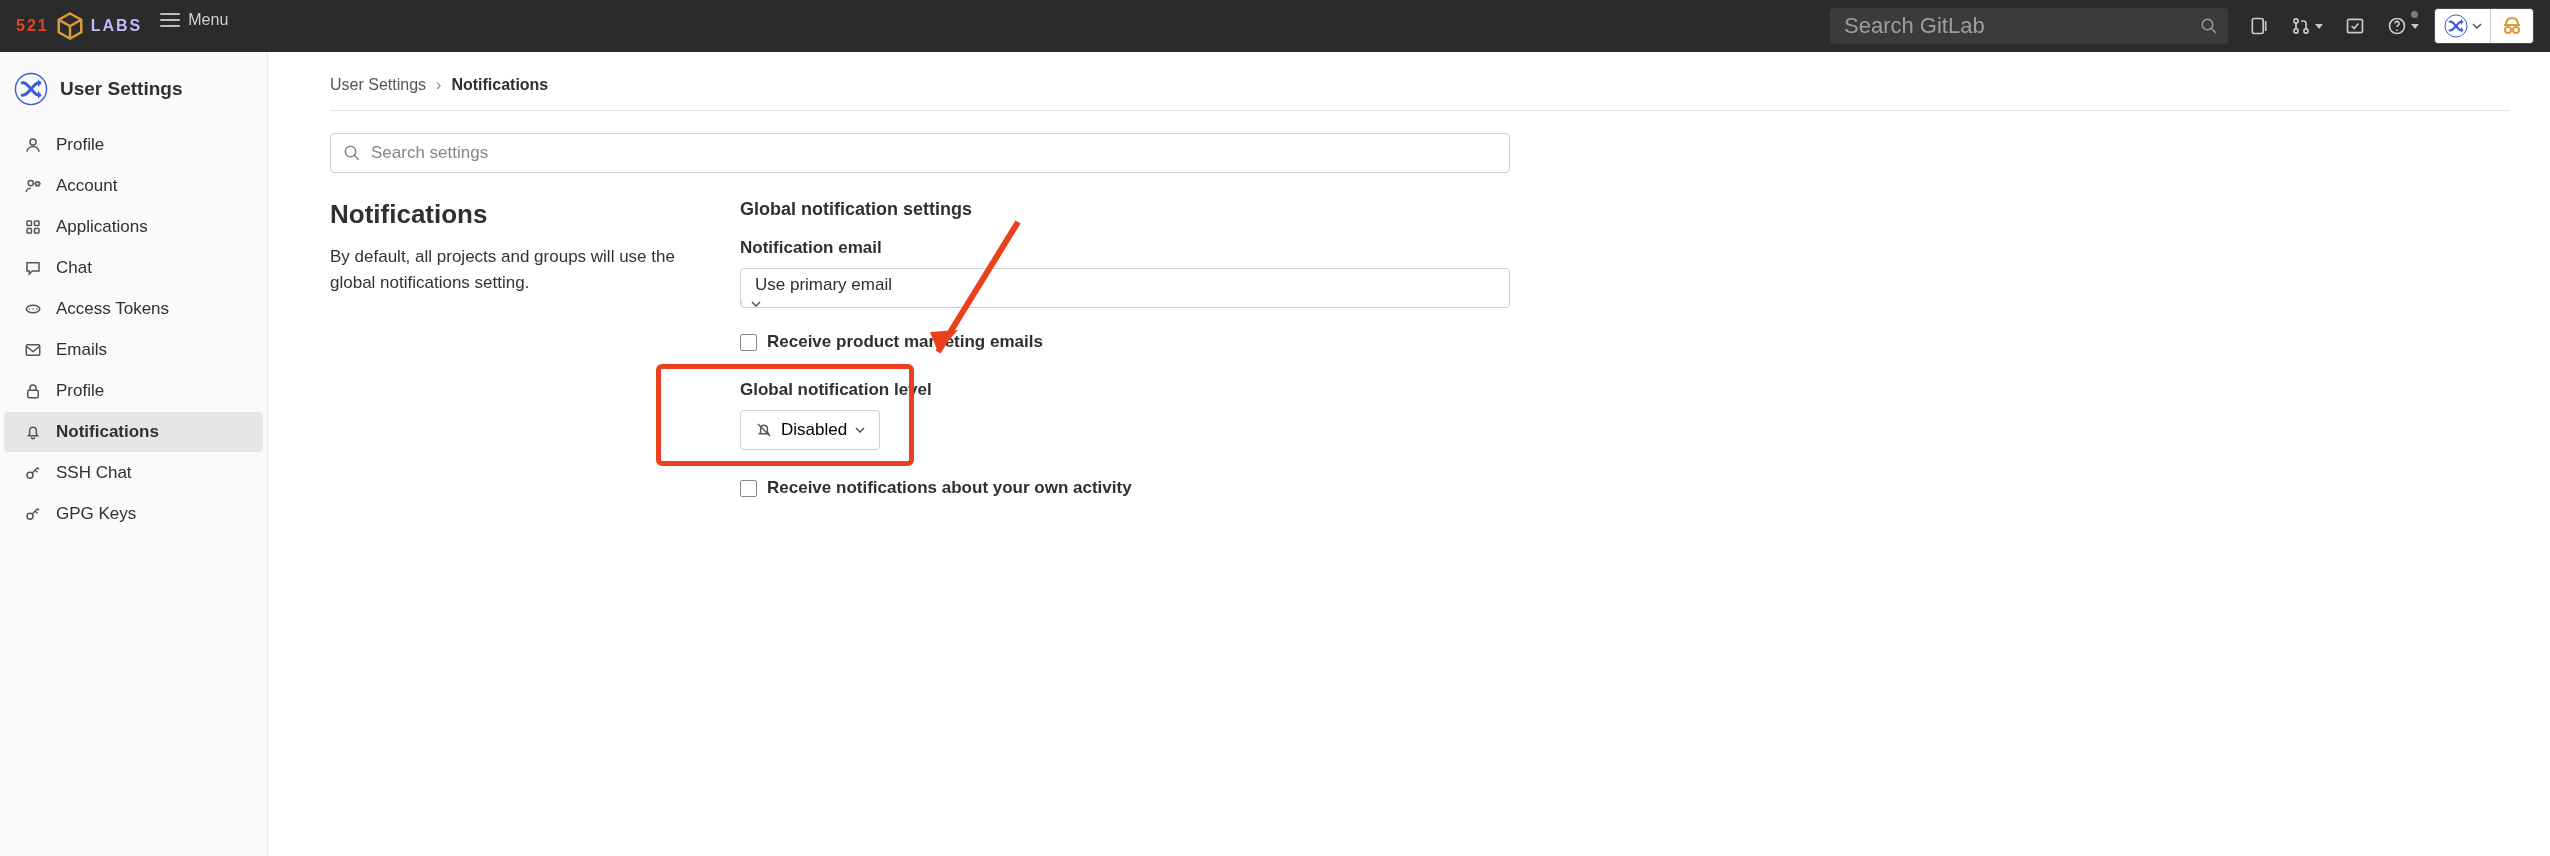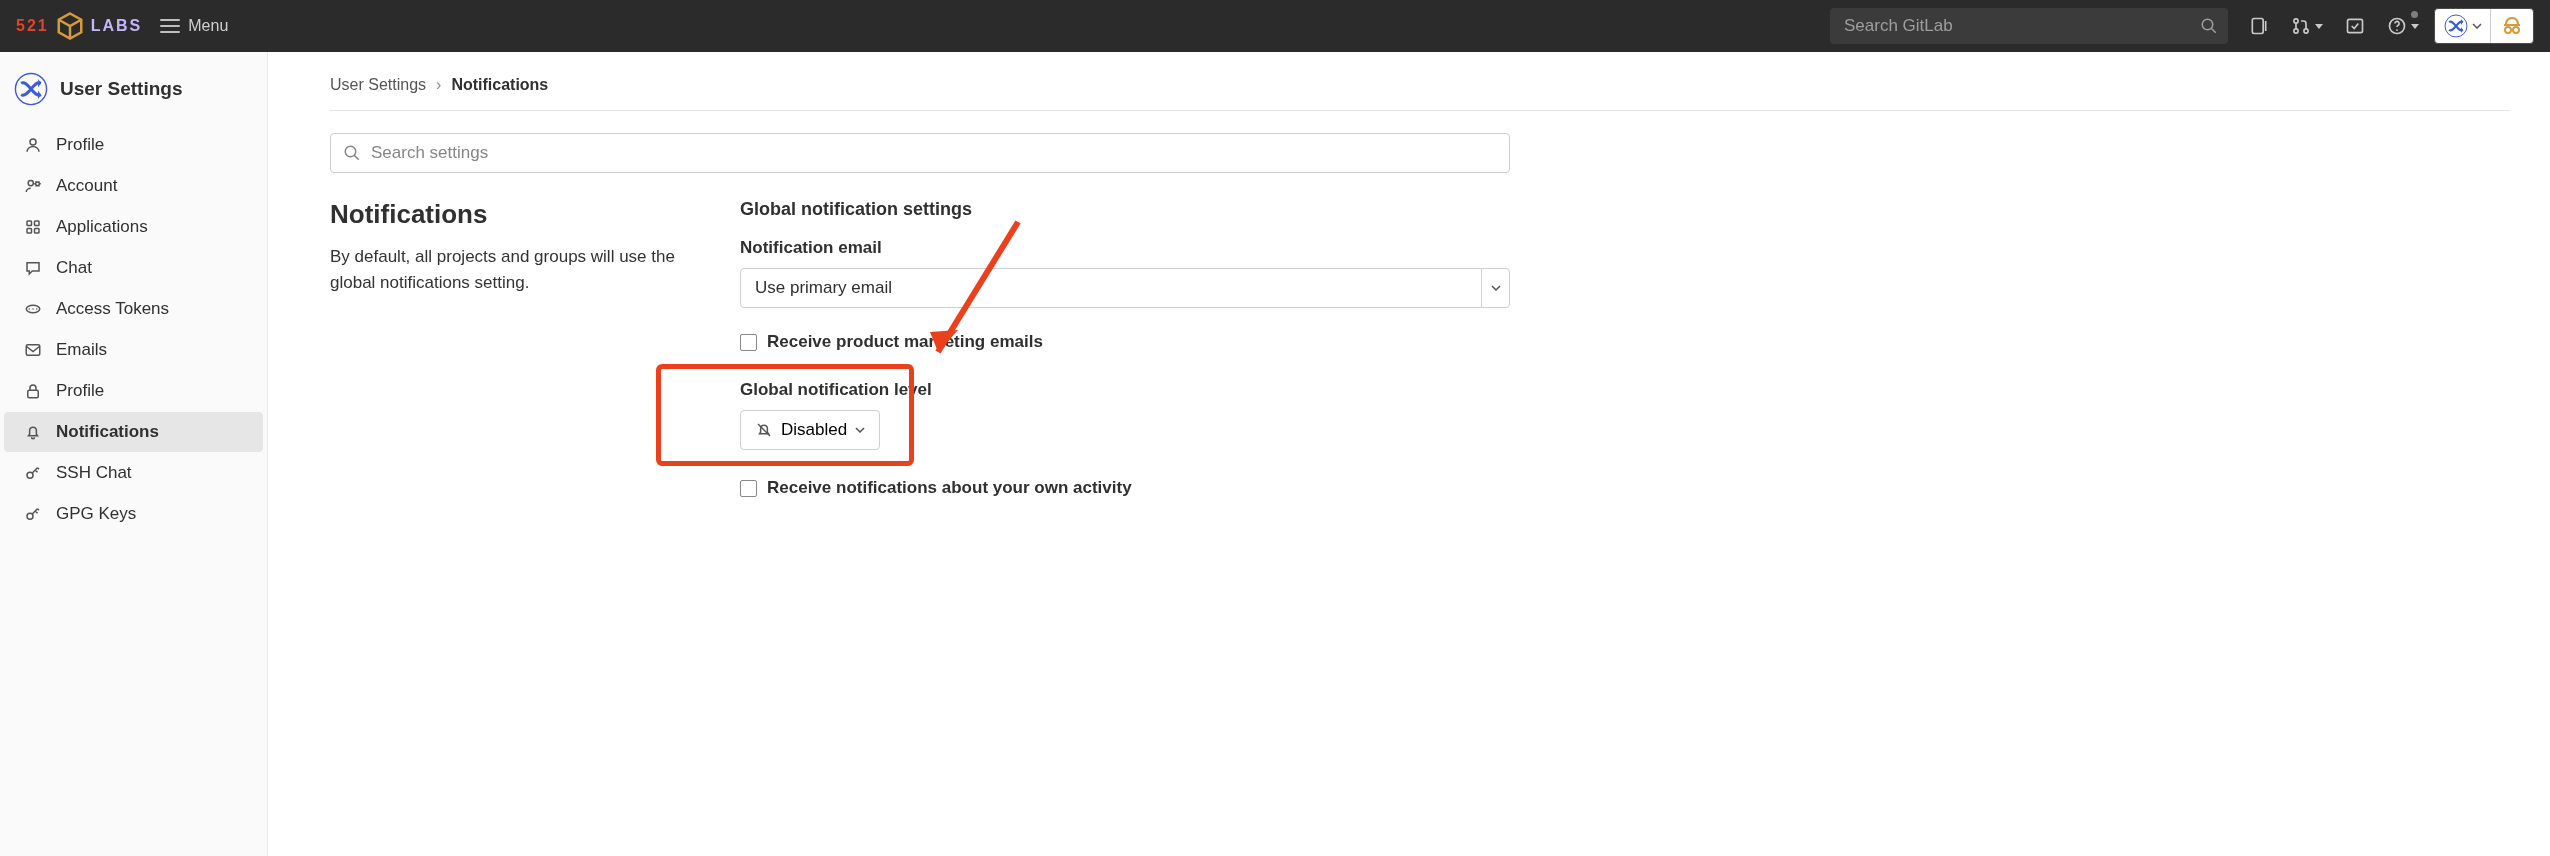--- a/index.html
+++ b/index.html
@@ -16,42 +16,42 @@
 
   
   .topnav {
     height: 52px;
     background: #2b2b2b;
     display: flex;
     align-items: center;
     padding: 0 16px;
     color: #c9c9c9;
   }
-  .topnav-left { display: flex; align-items: center; gap: 18px; }
+  .topnav-left { display: flex; align-items: flex-start; gap: 18px; }
   .logo { display: flex; align-items: center; gap: 6px; font-weight: 700; letter-spacing: 2px; }
   .logo-521 { color: #e24329; font-size: 16px; }
   .logo-cube { width: 30px; height: 30px; display: flex; align-items: center; justify-content: center; }
   .logo-labs { color: #c4b5fd; font-size: 16px; }
   .menu-btn { display: flex; align-items: center; gap: 8px; cursor: pointer; font-size: 16px; color: #cfcfcf; }
   .hamburger { display: inline-flex; flex-direction: column; gap: 4px; }
   .hamburger span { width: 20px; height: 2px; background: #bfbfbf; border-radius: 1px; }
 
   .topnav-right { margin-left: auto; display: flex; align-items: center; gap: 14px; }
   .search-wrap {
     position: relative;
     width: 398px; height: 36px;
     background: #3b3b3b;
     border-radius: 4px;
     display: flex; align-items: center;
   }
   .search-wrap input {
     width: 100%; height: 100%;
     background: transparent; border: none; outline: none;
     padding: 0 40px 0 14px;
-    font-size: 17px; color: #cfcfcf;
+    font-size: 22px; color: #cfcfcf;
   }
   .search-wrap input::placeholder { color: #9e9e9e; }
   .search-wrap .srch-icon {
     position: absolute; right: 10px; top: 50%; transform: translateY(-50%);
     color: #9e9e9e;
   }
   .nav-icon {
     width: 34px; height: 34px;
     display: flex; align-items: center; justify-content: center;
     color: #c9c9c9; cursor: pointer; position: relative;
@@ -154,21 +154,21 @@
 
   .page-title { font-size: 26px; font-weight: 700; margin-bottom: 14px; }
   .page-desc { font-size: 17px; color: #333; line-height: 1.5; margin-bottom: 22px; }
 
   .section-title { font-size: 18px; font-weight: 700; margin-bottom: 18px; }
   .field-label { font-size: 17px; font-weight: 700; margin-bottom: 10px; display: block; }
 
   .select-grp {
     display: flex; width: 100%; max-width: 775px;
     height: 40px; border: 1px solid #cfcfcf; border-radius: 4px;
-    overflow: hidden; margin-bottom: 24px;
+    overflow: hidden; margin-bottom: 24px; flex-direction: column;
   }
   .select-main {
     flex: 1; display: flex; align-items: center;
     padding: 0 14px; font-size: 17px; cursor: pointer;
   }
   .select-caret-btn {
     width: 28px; border-left: 1px solid #cfcfcf;
     display: flex; align-items: center; justify-content: center; cursor: pointer;
   }
 

